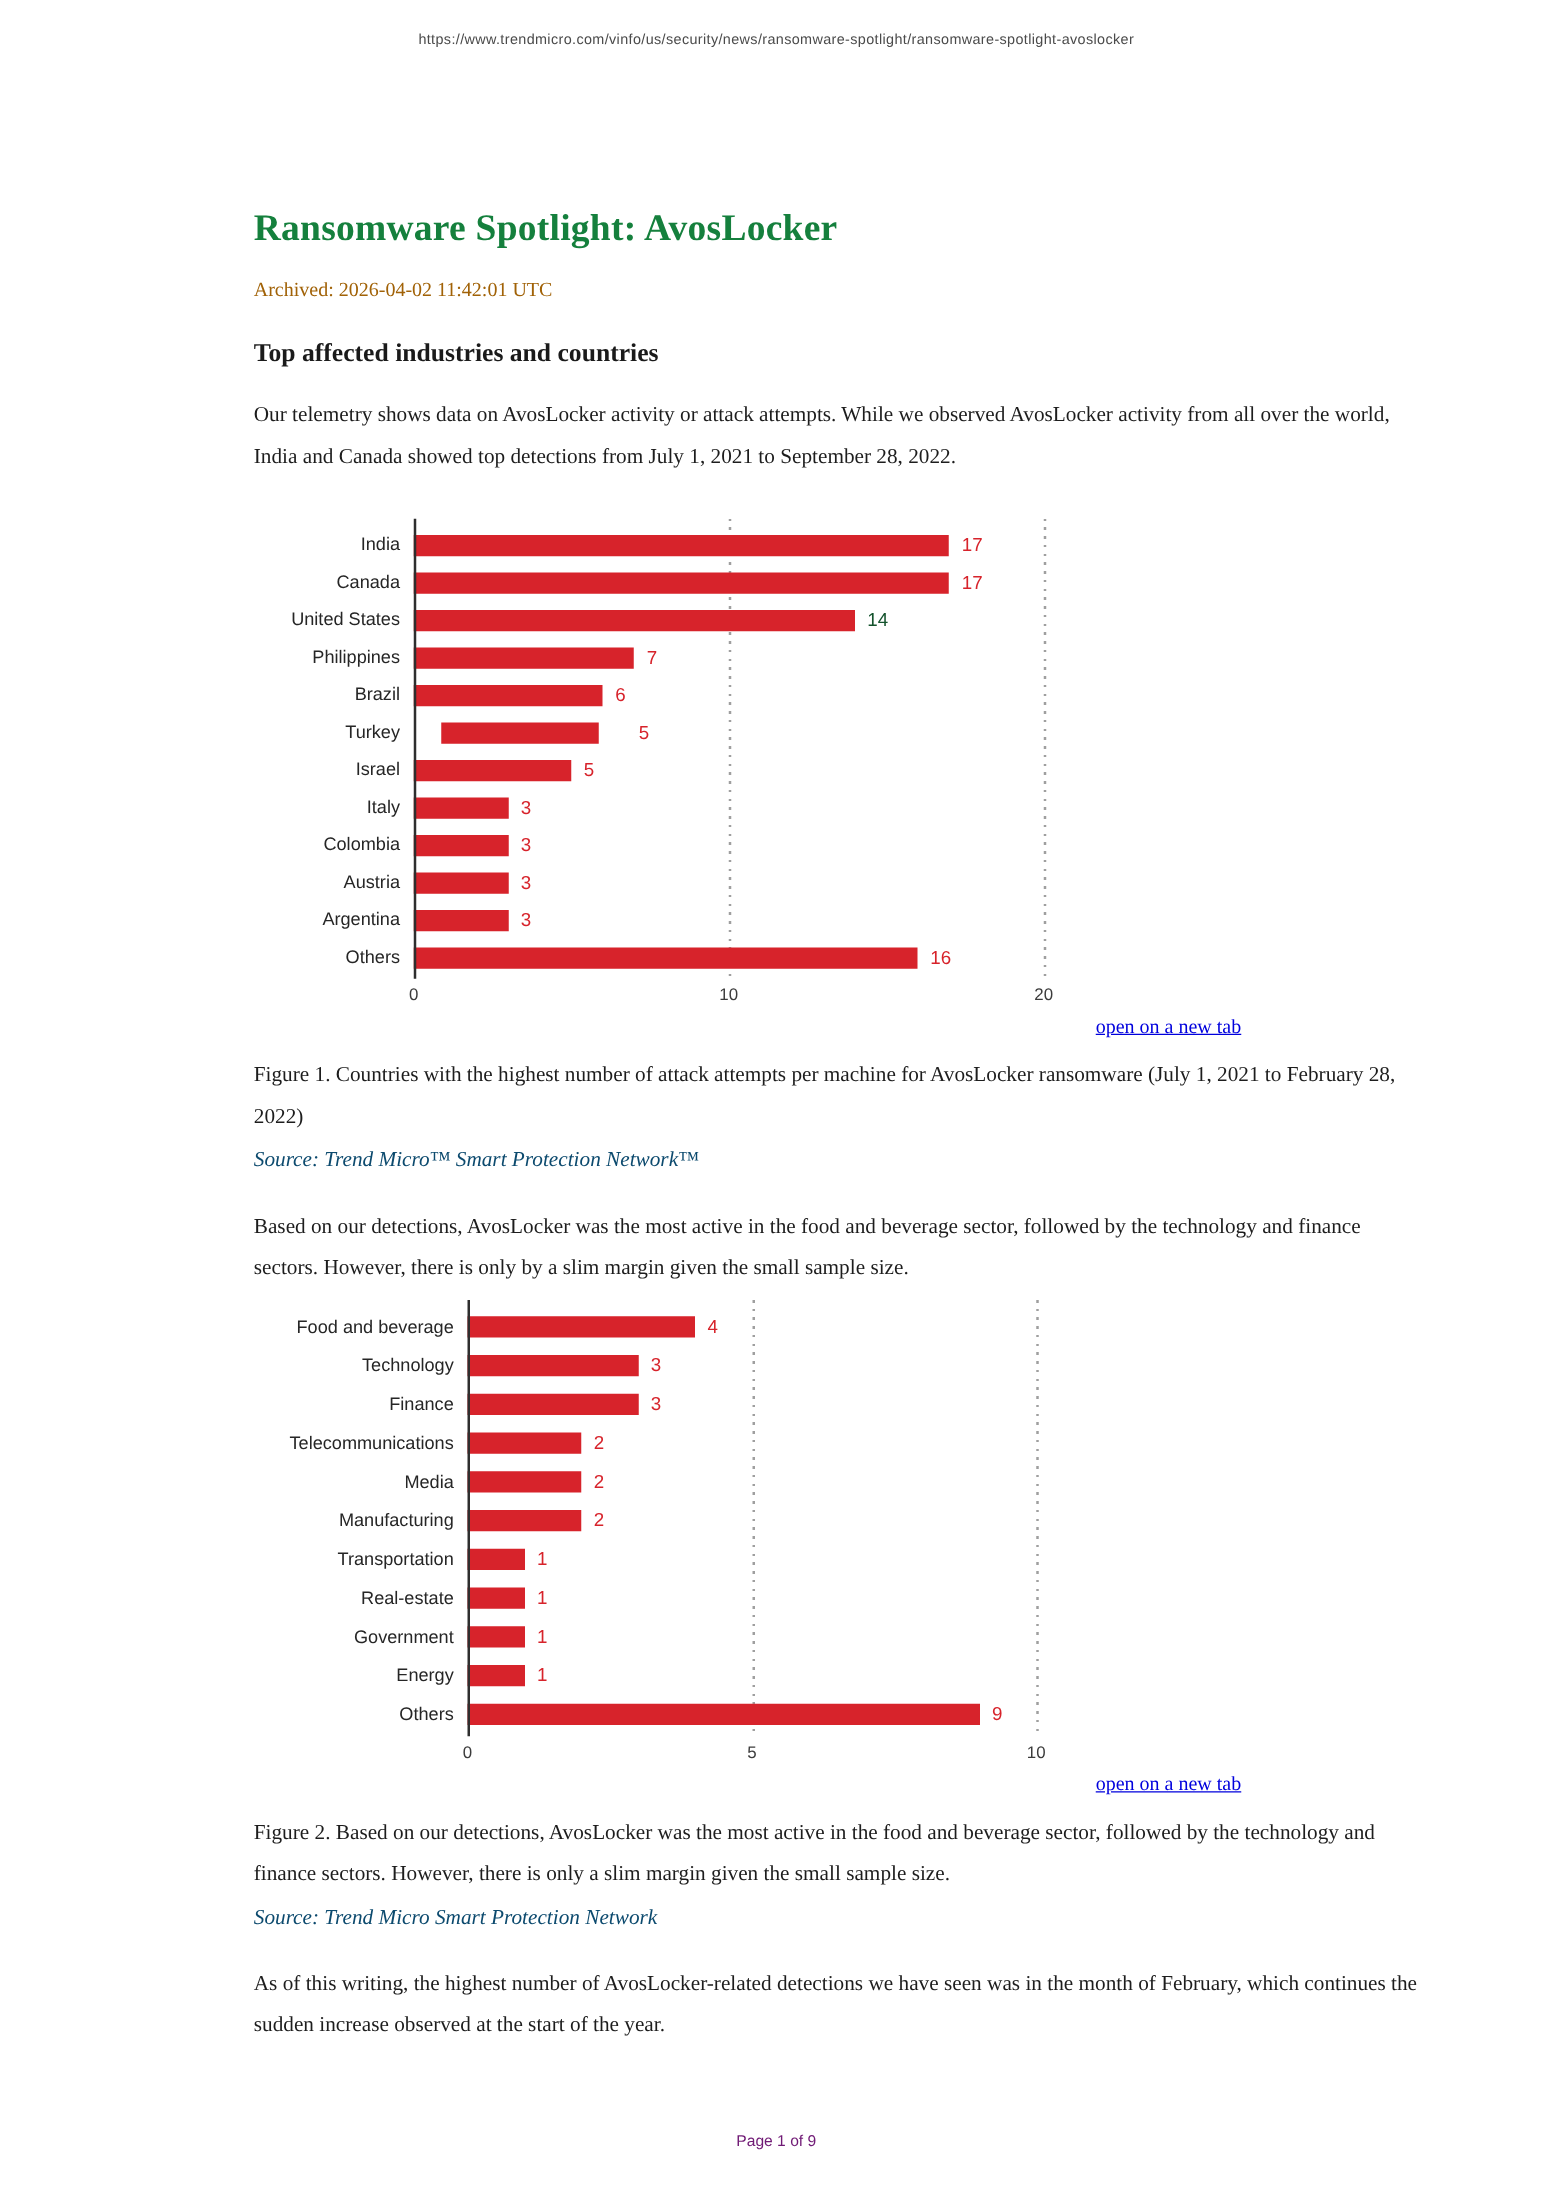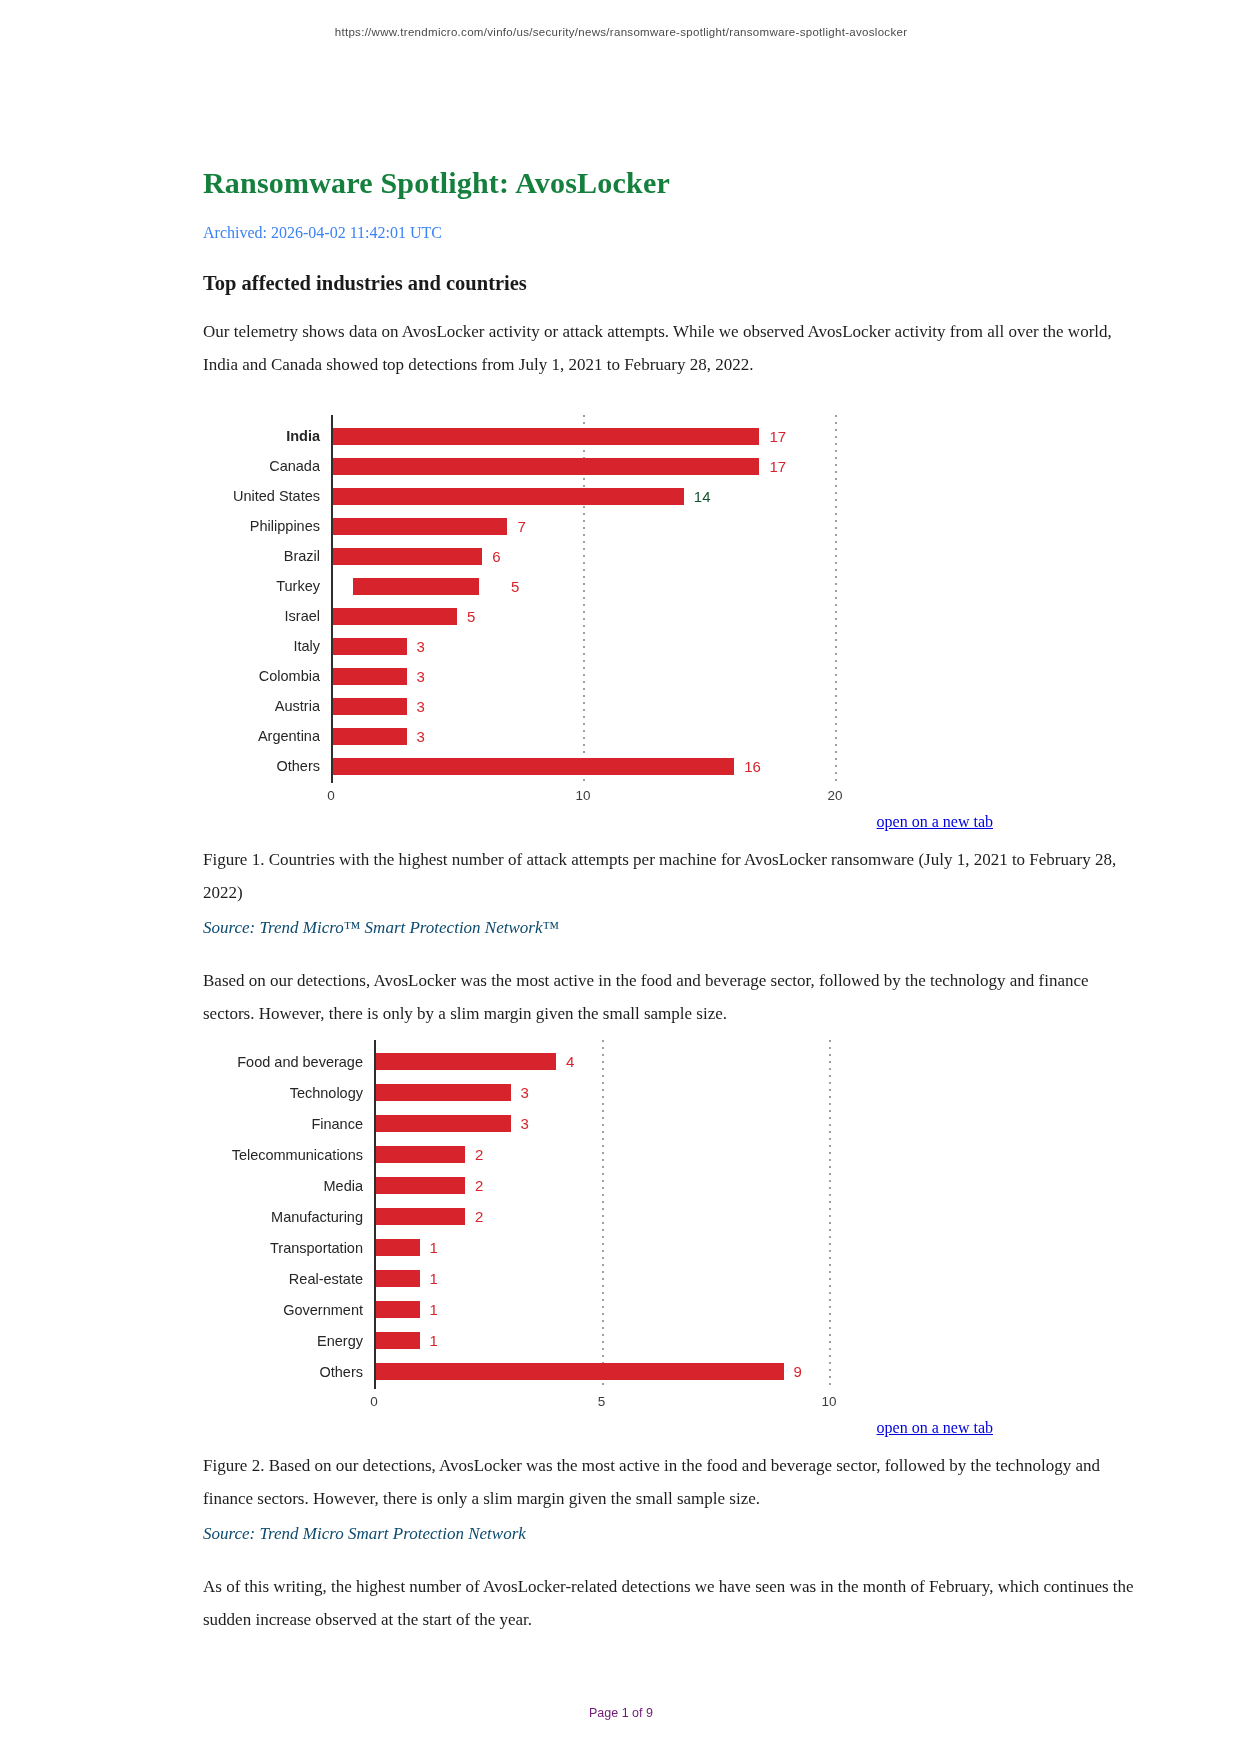--- a/index.html
+++ b/index.html
@@ -11,21 +11,21 @@
   .url-header {
     padding-top:26px; text-align:center;
     font-family:"Liberation Sans", sans-serif; font-size:11.5px;
     color:#4a4a4a; letter-spacing:.3px;
   }
   .content { margin-left:203px; width:935px; }
   h1.page-title {
     margin-top:128px; font-size:30px; font-weight:700; color:#15803d;
     letter-spacing:.2px;
   }
-  .archived { margin-top:24px; font-size:16px; color:#3b82f6; }
+  .archived { margin-top:24px; font-size:16px; color:#a16207; }
   h2.section-heading { margin-top:30px; font-size:20.5px; font-weight:700; color:#1a1a1a; }
   p.body-text { margin-top:20px; font-size:17px; line-height:33px; color:#1d1d1d; }
   
   .hbar-chart { margin-top:40px; font-family:"Liberation Sans", sans-serif; }
   .chart-rows { position:relative; }
   .gridline {
     position:absolute; top:-6px; bottom:-2px; width:2px; z-index:0;
     background-image:repeating-linear-gradient(to bottom,#9f9f9f 0 2px,transparent 2px 7px);
   }
   .axisline { position:absolute; top:-6px; bottom:-2px; width:1.5px; background:#2e2e2e; z-index:2; }
@@ -59,28 +59,28 @@
 <div class="url-header">https://www.trendmicro.com/vinfo/us/security/news/ransomware-spotlight/ransomware-spotlight-avoslocker</div>
 
 <div class="content">
 
   <h1 class="page-title">Ransomware Spotlight: AvosLocker</h1>
 
   <div class="archived">Archived: 2026-04-02 11:42:01 UTC</div>
 
   <h2 class="section-heading">Top affected industries and countries</h2>
 
-  <p class="body-text">Our telemetry shows data on AvosLocker activity or attack attempts. While we observed AvosLocker activity from all over the world, India and Canada showed top detections from July 1, 2021 to February 28, 2022.</p>
+  <p class="body-text">Our telemetry shows data on AvosLocker activity or attack attempts. While we observed AvosLocker activity from all over the world, India and Canada showed top detections from July 1, 2021 to September 28, 2022.</p>
 
   <div class="hbar-chart">
     <div class="chart-rows">
         <div class="gridline" style="left: 380px;"></div>
         <div class="gridline" style="left: 632px;"></div>
         <div class="crow" style="height: 30px;">
-          <div class="clabel" style="width: 128px; font-weight: bold;">India</div>
+          <div class="clabel" style="width: 128px;">India</div>
           <div class="cbar" style="width: 428.4px; background: rgb(215, 35, 43);"></div>
           <span class="cval" style="color: rgb(215, 35, 43);">17</span>
         </div>
         <div class="crow" style="height: 30px;">
           <div class="clabel" style="width: 128px;">Canada</div>
           <div class="cbar" style="width: 428.4px; background: rgb(215, 35, 43);"></div>
           <span class="cval" style="color: rgb(215, 35, 43);">17</span>
         </div>
         <div class="crow" style="height: 30px;">
           <div class="clabel" style="width: 128px;">United States</div>

